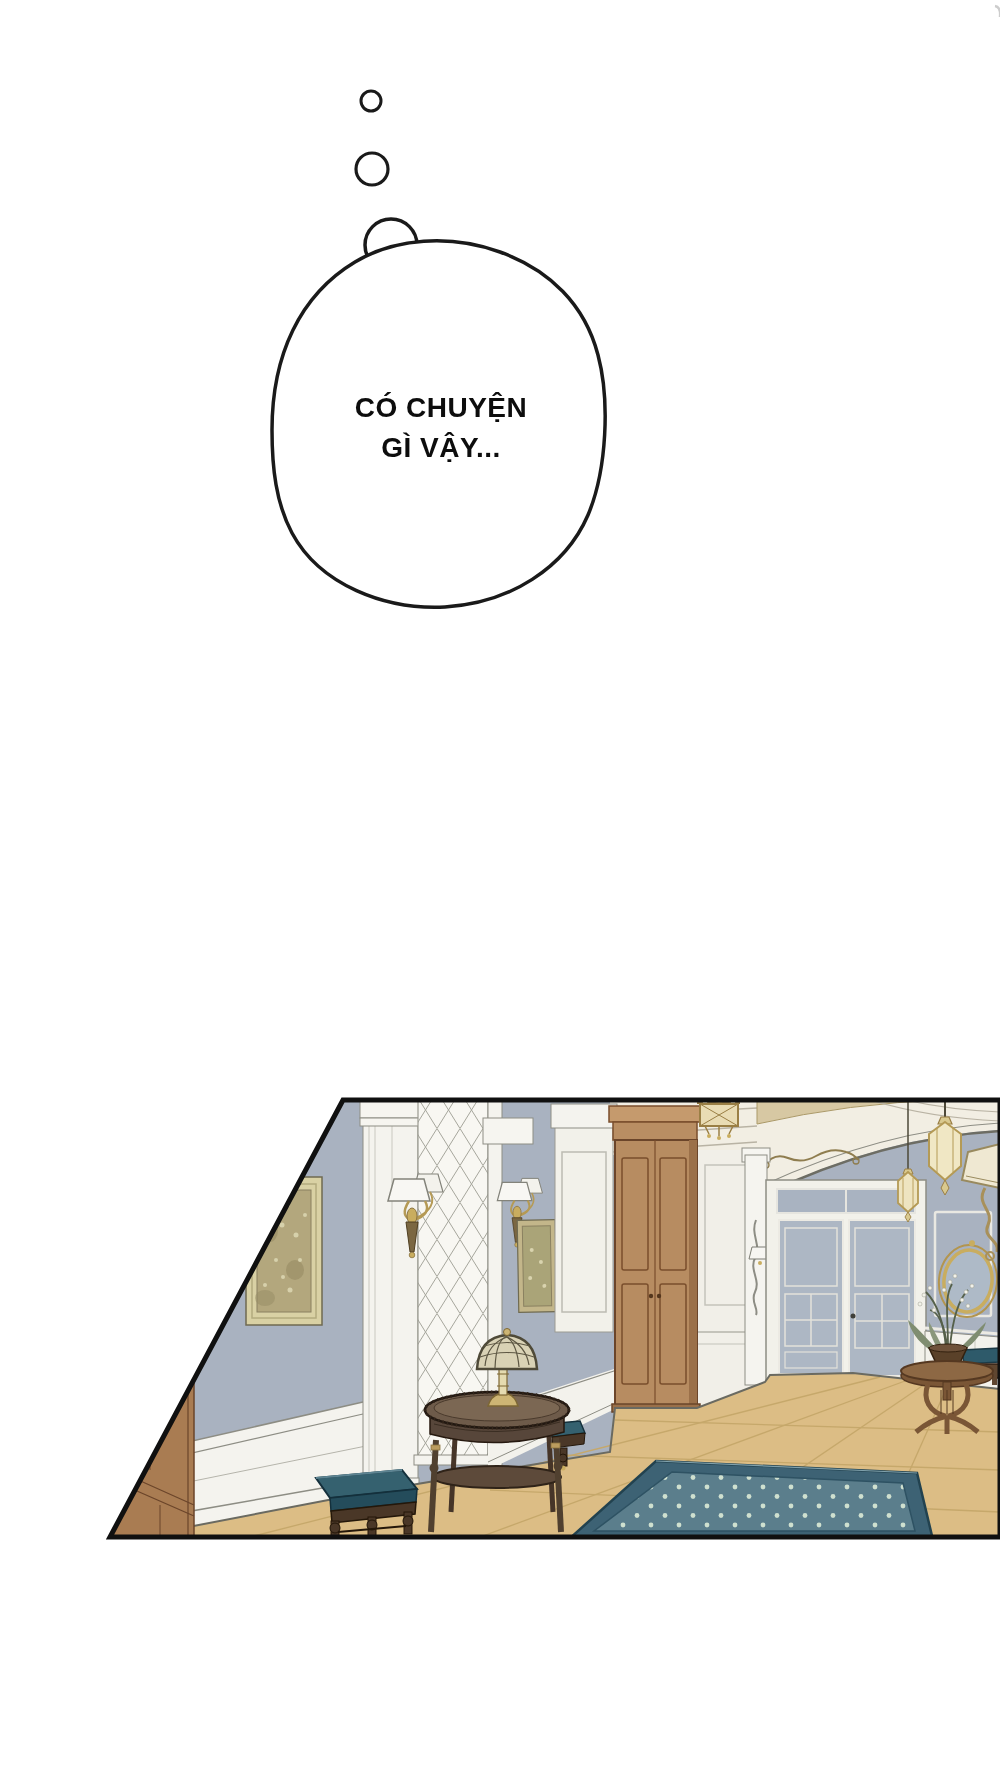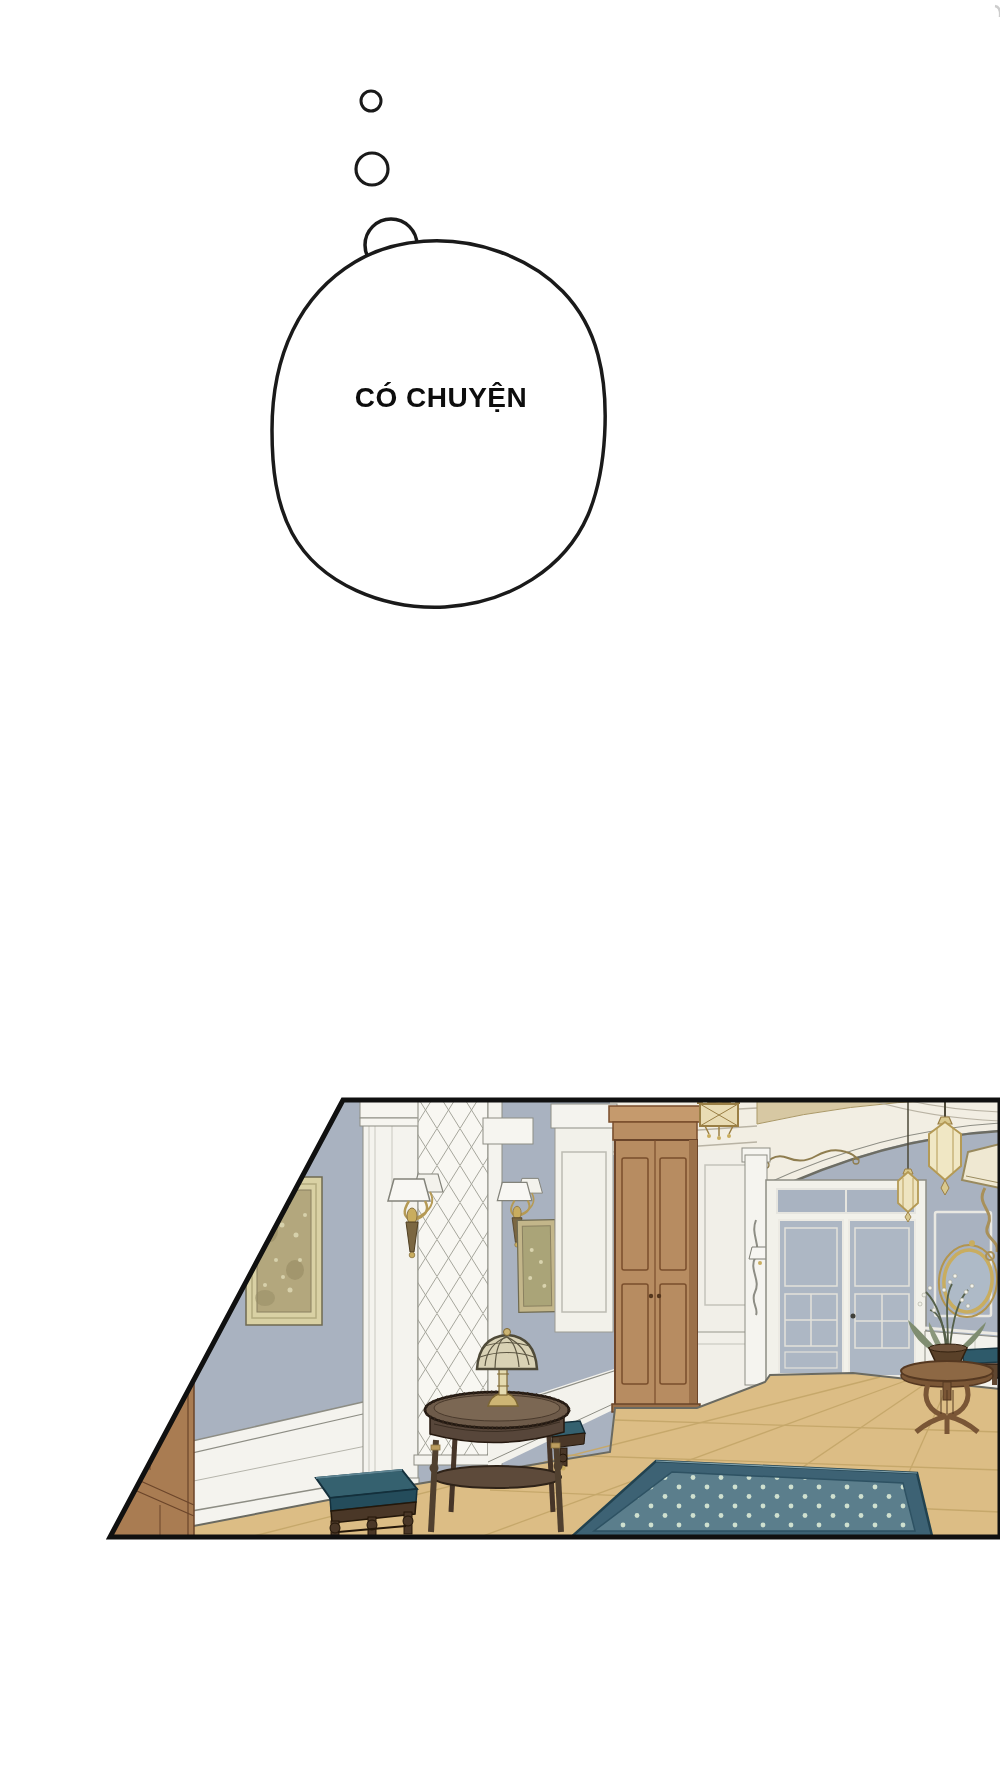--- a/index.html
+++ b/index.html
@@ -6,21 +6,21 @@
   body{
     width:1000px;height:1789px;
     background:#ffffff;
     font-family:"Liberation Sans", sans-serif;
     position:relative;
     overflow:hidden;
   }
   .art{position:absolute;left:0;top:0;width:1000px;height:1789px;}
   .bubble-text{
     position:absolute;
-    left:321px;top:378px;width:240px;
+    left:321px;top:388px;width:240px;
     text-align:center;
     font-weight:700;
     font-size:28px;
     line-height:40px;
     letter-spacing:0.5px;
     color:#0d0d0d;
     white-space:nowrap;
   }
   .bubble-text span{display:block;}
 </style>
@@ -381,13 +381,14 @@
       </g>
 
     </g>
 
     <polygon points="343,1100 1000,1100 1000,1537 110,1537" fill="none" stroke="#101010" stroke-width="5" stroke-linejoin="miter"></polygon>
   </g>
 </svg>
 
 <div class="bubble-text">
   <span>CÓ CHUYỆN</span>
+  <span>GÌ VẬY...</span>
 </div>
 
 </body></html>

